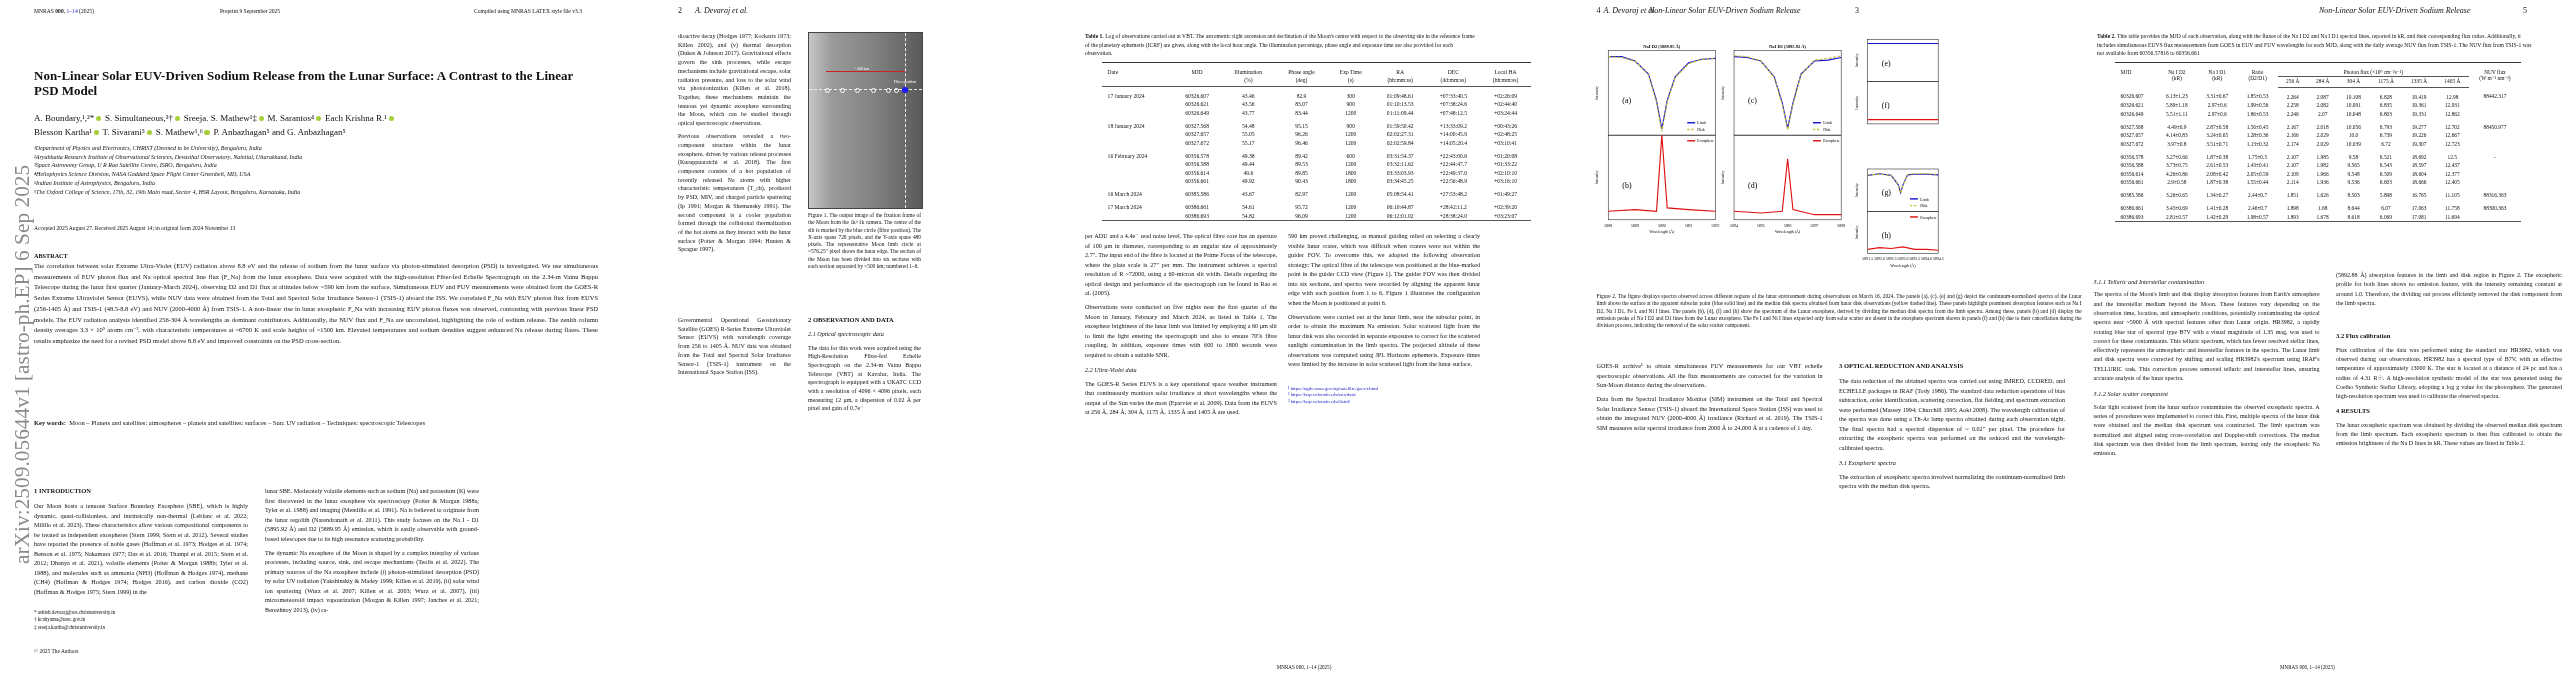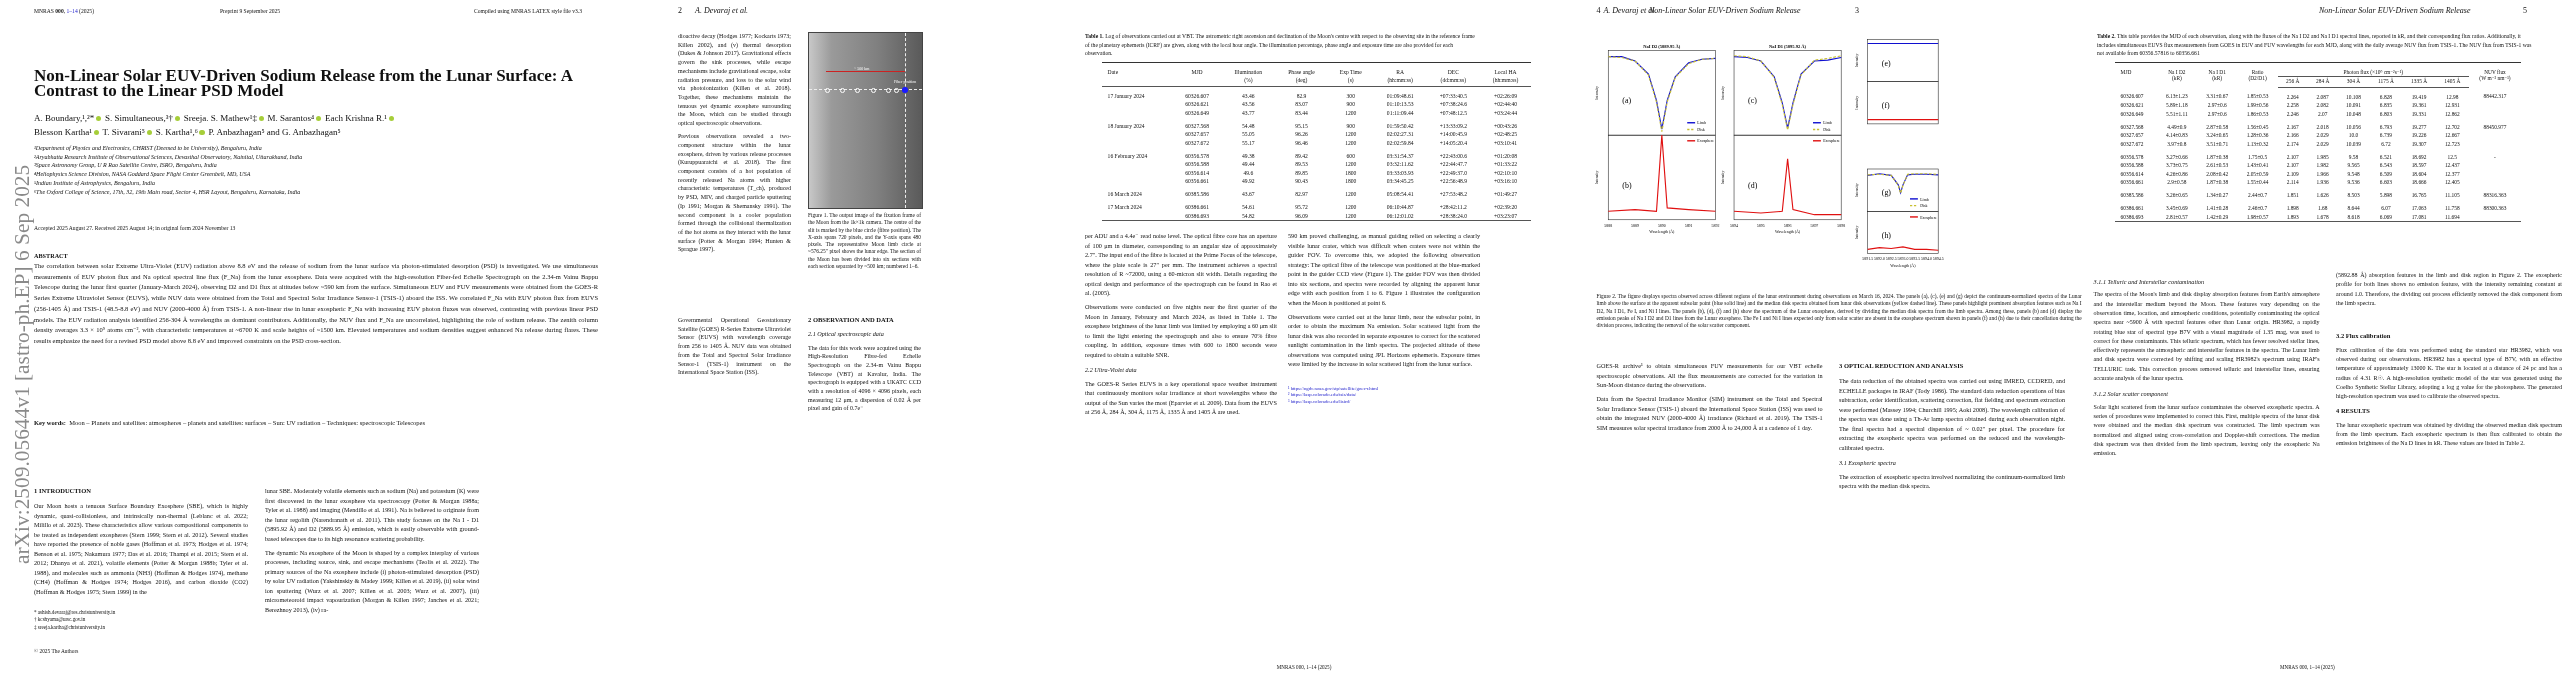--- a/index.html
+++ b/index.html
@@ -4,21 +4,21 @@
 <style>
   html,body{margin:0;padding:0;background:#fff;}
   body{width:2576px;height:677px;position:relative;overflow:hidden;font-family:"Liberation Serif","DejaVu Serif",serif;color:#111;}
   .page{position:absolute;top:0;width:644px;height:677px;background:#fff;}
   .p1{left:0}.p2{left:644px}.p3{left:1288px}
   .sep{position:absolute;top:0;width:0.6px;height:677px;background:#e2e2e2;}
   .hdr{position:absolute;top:8px;left:34px;right:17px;height:9px;font-size:5.6px;}
   .hdr .l{position:absolute;left:0}.hdr .m{position:absolute;left:186px}.hdr .r{position:absolute;left:440px}
   .runhead{position:absolute;top:5.6px;font-style:italic;font-size:8px;}
   .pgno{position:absolute;top:5.6px;font-size:8px;}
-  .title{position:absolute;left:34px;top:68px;width:564px;font-weight:bold;font-size:17px;line-height:15.2px;}
+  .title{position:absolute;left:34px;top:68px;width:564px;font-weight:bold;font-size:13px;line-height:15.2px;}
   .authors{position:absolute;left:34px;top:111px;width:564px;font-size:9px;line-height:14px;}
   .orcid{display:inline-block;width:5.1px;height:5.1px;border-radius:50%;background:#a6ce39;margin:0 1.7px;vertical-align:middle;}
   .affil{position:absolute;left:34px;top:144px;width:564px;font-style:italic;font-size:6px;line-height:8.7px;}
   .accepted{position:absolute;left:34px;top:225px;font-size:5.6px;}
   .abs-h{position:absolute;left:34px;top:252px;font-weight:bold;font-size:6.2px;}
   .abs{position:absolute;left:34px;top:261px;width:564px;font-size:6.5px;line-height:10.7px;text-align:justify;}
   .kw{position:absolute;left:34px;top:418px;width:564px;font-size:6.5px;line-height:10.7px;}
   .arxiv{position:absolute;left:10.2px;top:564px;transform:rotate(-90deg);transform-origin:left top;font-size:21.4px;color:#8a8a8a;white-space:nowrap;font-family:"Liberation Serif",serif;}
   .col{position:absolute;font-size:6.2px;line-height:9.5px;text-align:justify;}
   .col h3{font-size:6.5px;margin:0 0 5.6px 0;font-weight:bold;}
@@ -62,21 +62,21 @@
     <div>
       <span>A. Boundary,¹,²*</span><span class="orcid"></span>
       <span>S. Simultaneous,³†</span><span class="orcid"></span>
       <span>Sreeja. S. Mathew¹‡</span><span class="orcid"></span>
       <span>M. Sarantos⁴</span><span class="orcid"></span>
       <span>Each Krishna R.¹</span><span class="orcid"></span>
     </div>
     <div>
       <span>Blesson Kartha¹</span><span class="orcid"></span>
       <span>T. Sivarani⁵</span><span class="orcid"></span>
-      <span>S. Kartha¹,⁶</span><span class="orcid"></span>
+      <span>S. Mathew¹,⁶</span><span class="orcid"></span>
       <span>P. Anbazhagan⁵ and G. Anbazhagan⁵</span>
     </div>
   </div>
   <div class="affil">
     <div>¹Department of Physics and Electronics, CHRIST (Deemed to be University), Bengaluru, India</div>
     <div>²Aryabhatta Research Institute of Observational Sciences, Devasthal Observatory, Nainital, Uttarakhand, India</div>
     <div>³Space Astronomy Group, U R Rao Satellite Centre, ISRO, Bengaluru, India</div>
     <div>⁴Heliophysics Science Division, NASA Goddard Space Flight Center Greenbelt, MD, USA</div>
     <div>⁵Indian Institute of Astrophysics, Bengaluru, India</div>
     <div>⁶The Oxford College of Science, 17th, 32, 19th Main road, Sector 4, HSR Layout, Bengaluru, Karnataka, India</div>

